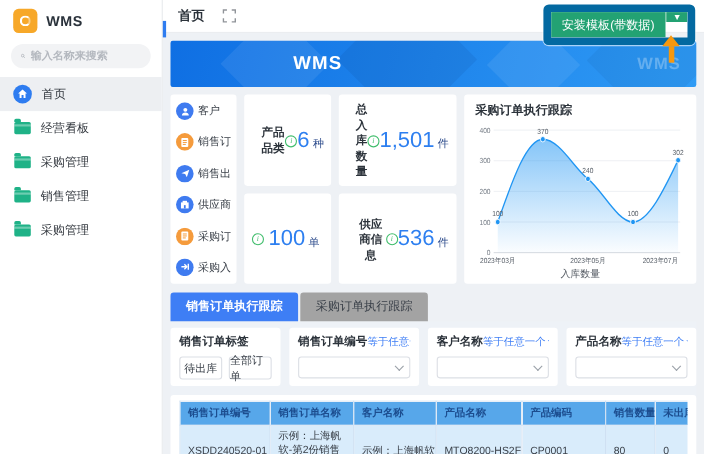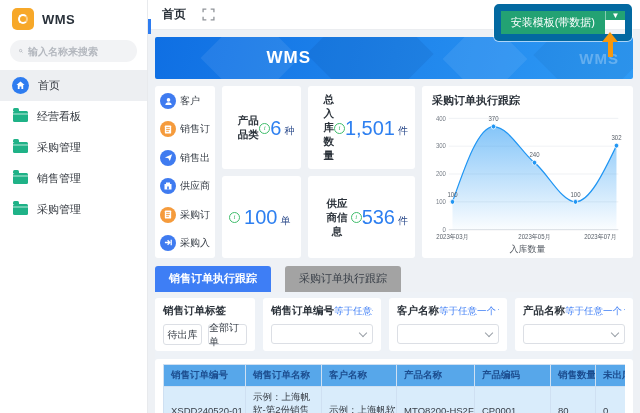--- a/index.html
+++ b/index.html
@@ -84,21 +84,21 @@
 
   .chart-card { flex:1; padding:7px 10px 4px; display:flex; flex-direction:column; overflow:hidden; }
   .chart-title { font-size:11px; font-weight:bold; color:#2c333b; }
   .chart-area { flex:1; }
   .legend { display:flex; align-items:center; justify-content:center; gap:5px; height:14px;flex-direction:column; }
   .legend-sq { width:8px; height:8px; background:#2196f3; border-radius:1px; }
   .legend-txt { font-size:9px; color:#555b63; }
 
   
   .track { margin-top:8px; }
-  .tabs { display:flex; gap:14px; }
+  .tabs { display:flex; gap:2px; }
   .tab { font-size:11px; padding:5px 14px 6px; border-radius:3px 3px 0 0; cursor:pointer; }
   .tab.active { background:#3e7ef5; color:#fff; font-weight:bold; }
   .tab.inactive { background:#a3a3a3; color:#3a4049; }
   .panel { background:#eef2f7; padding:6px 0 0; }
   .filters { display:flex; gap:8px; }
   .f-card { background:#fff; border-radius:3px; padding:6px 8px; width:118px; }
   .f-card.first { width:116px; }
   .f-head { display:flex; align-items:center; justify-content:space-between; }
   .f-label { font-size:10.5px; font-weight:bold; color:#2c333b; white-space:nowrap; }
   .f-op { font-size:9.5px; color:#3e7ef5; display:flex; align-items:center; gap:2px; cursor:pointer; white-space:nowrap; overflow:hidden; }

